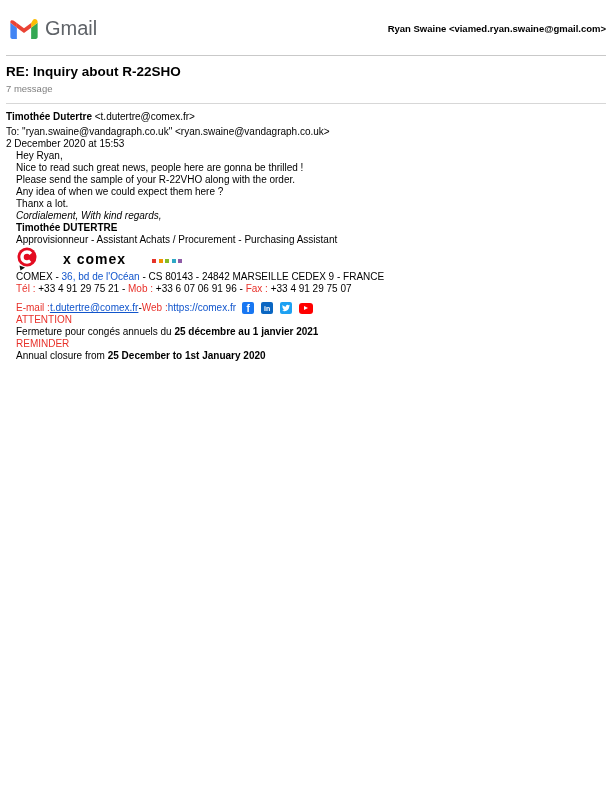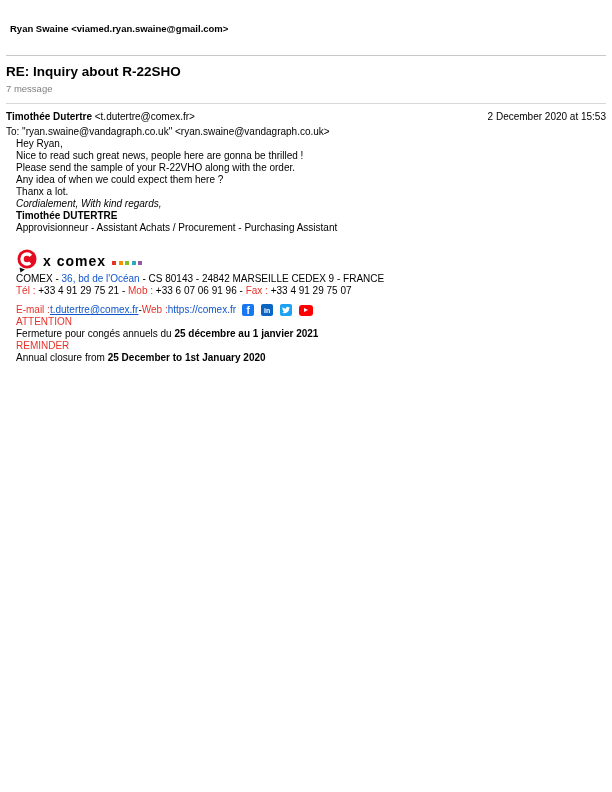--- a/index.html
+++ b/index.html
@@ -27,37 +27,37 @@
   .rule.light { border-top-color: #d7d7d7; }
 
   
   .subject-block { padding: 8px 6px 9px; }
   .subject { font-size: 13.5px; font-weight: bold; line-height: 15px; }
   .msg-count { font-size: 9.5px; color: #7f7f7f; margin-top: 4px; }
 
   
   .msg-header {
     display: flex; justify-content: space-between; align-items: flex-start;
-    padding: 7px 6px 0 6px; font-size: 10px; line-height: 12px;
+    padding: 7px 6px 0 6px; font-size: 10px; line-height: 12px; flex-direction: column;
   }
   .from-name { font-weight: bold; }
 
   
   .mail-body { padding: 0 16px; font-size: 10px; line-height: 12px; }
   .mail-body p { margin: 0; }
   .m-greeting  { margin-top: 27px; }
   .m-p1        { margin-top: 28px; }
   .m-p2        { margin-top: 31px; }
   .m-p3        { margin-top: 31px; }
   .m-p4        { margin-top: 28px; }
   .m-closing   { margin-top: 50px; font-style: italic; }
   .m-sig-name  { margin-top: 28px; font-weight: bold; }
   .m-sig-title { margin-top: 10px; }
 
-  .comex-logo { margin-top: 15px; height: 24px; display: flex; align-items: center; }
+  .comex-logo { margin-top: 1px; height: 24px; display: flex; align-items: center; gap: 20px; }
   .comex-logo svg.cmark { width: 24px; height: 24px; display: block; }
   .comex-wordmark { font-size: 14px; font-weight: bold; letter-spacing: 1px; margin-left: 3px; }
   .comex-dots { display: flex; gap: 2.5px; margin-left: 6px; align-items: center; padding-top: 3px; }
   .comex-dots span { width: 4px; height: 4px; display: block; }
 
   .m-addr  { margin-top: 14px; }
   .m-tel   { margin-top: 10px; }
   .m-email { margin-top: 7px; display: flex; }
 
   .red  { color: #e8312a; }
@@ -81,20 +81,30 @@
   .m-att-text  { margin-top: 9px; }
   .m-reminder  { margin-top: 31px; }
   .m-rem-text  { margin-top: 9px; }
 </style>
 </head>
 <body>
 
 <div class="page">
 
   <div class="print-header">
+    <div class="gmail-logo">
+      <svg viewBox="0 0 52 40" aria-hidden="true">
+        <path fill="#4285f4" d="M3.6,40h8.8V18.6L0,9.2v27.2C0,38.4,1.6,40,3.6,40z"></path>
+        <path fill="#34a853" d="M39.6,40h8.8c2,0,3.6-1.6,3.6-3.6V9.2L39.6,18.6V40z"></path>
+        <path fill="#fbbc04" d="M39.6,9.3v9.3L52,9.2V7.4c0-4.5-5.1-7-8.7-4.3L39.6,9.3z"></path>
+        <path fill="#ea4335" d="M12.4,18.6V9.3L26,19.5L39.6,9.3v9.3L26,28.8L12.4,18.6z"></path>
+        <path fill="#ea4335" d="M0,7.4v1.8l12.4,9.4V9.3L8.7,6.5C5.1,3.8,0,2.9,0,7.4z"></path>
+      </svg>
+      <span class="gmail-wordmark">Gmail</span>
+    </div>
     <div class="account">Ryan Swaine &lt;viamed.ryan.swaine@gmail.com&gt;</div>
   </div>
 
   <hr class="rule">
 
   <div class="subject-block">
     <div class="subject">RE: Inquiry about R-22SHO</div>
     <div class="msg-count">7 message</div>
   </div>
 

